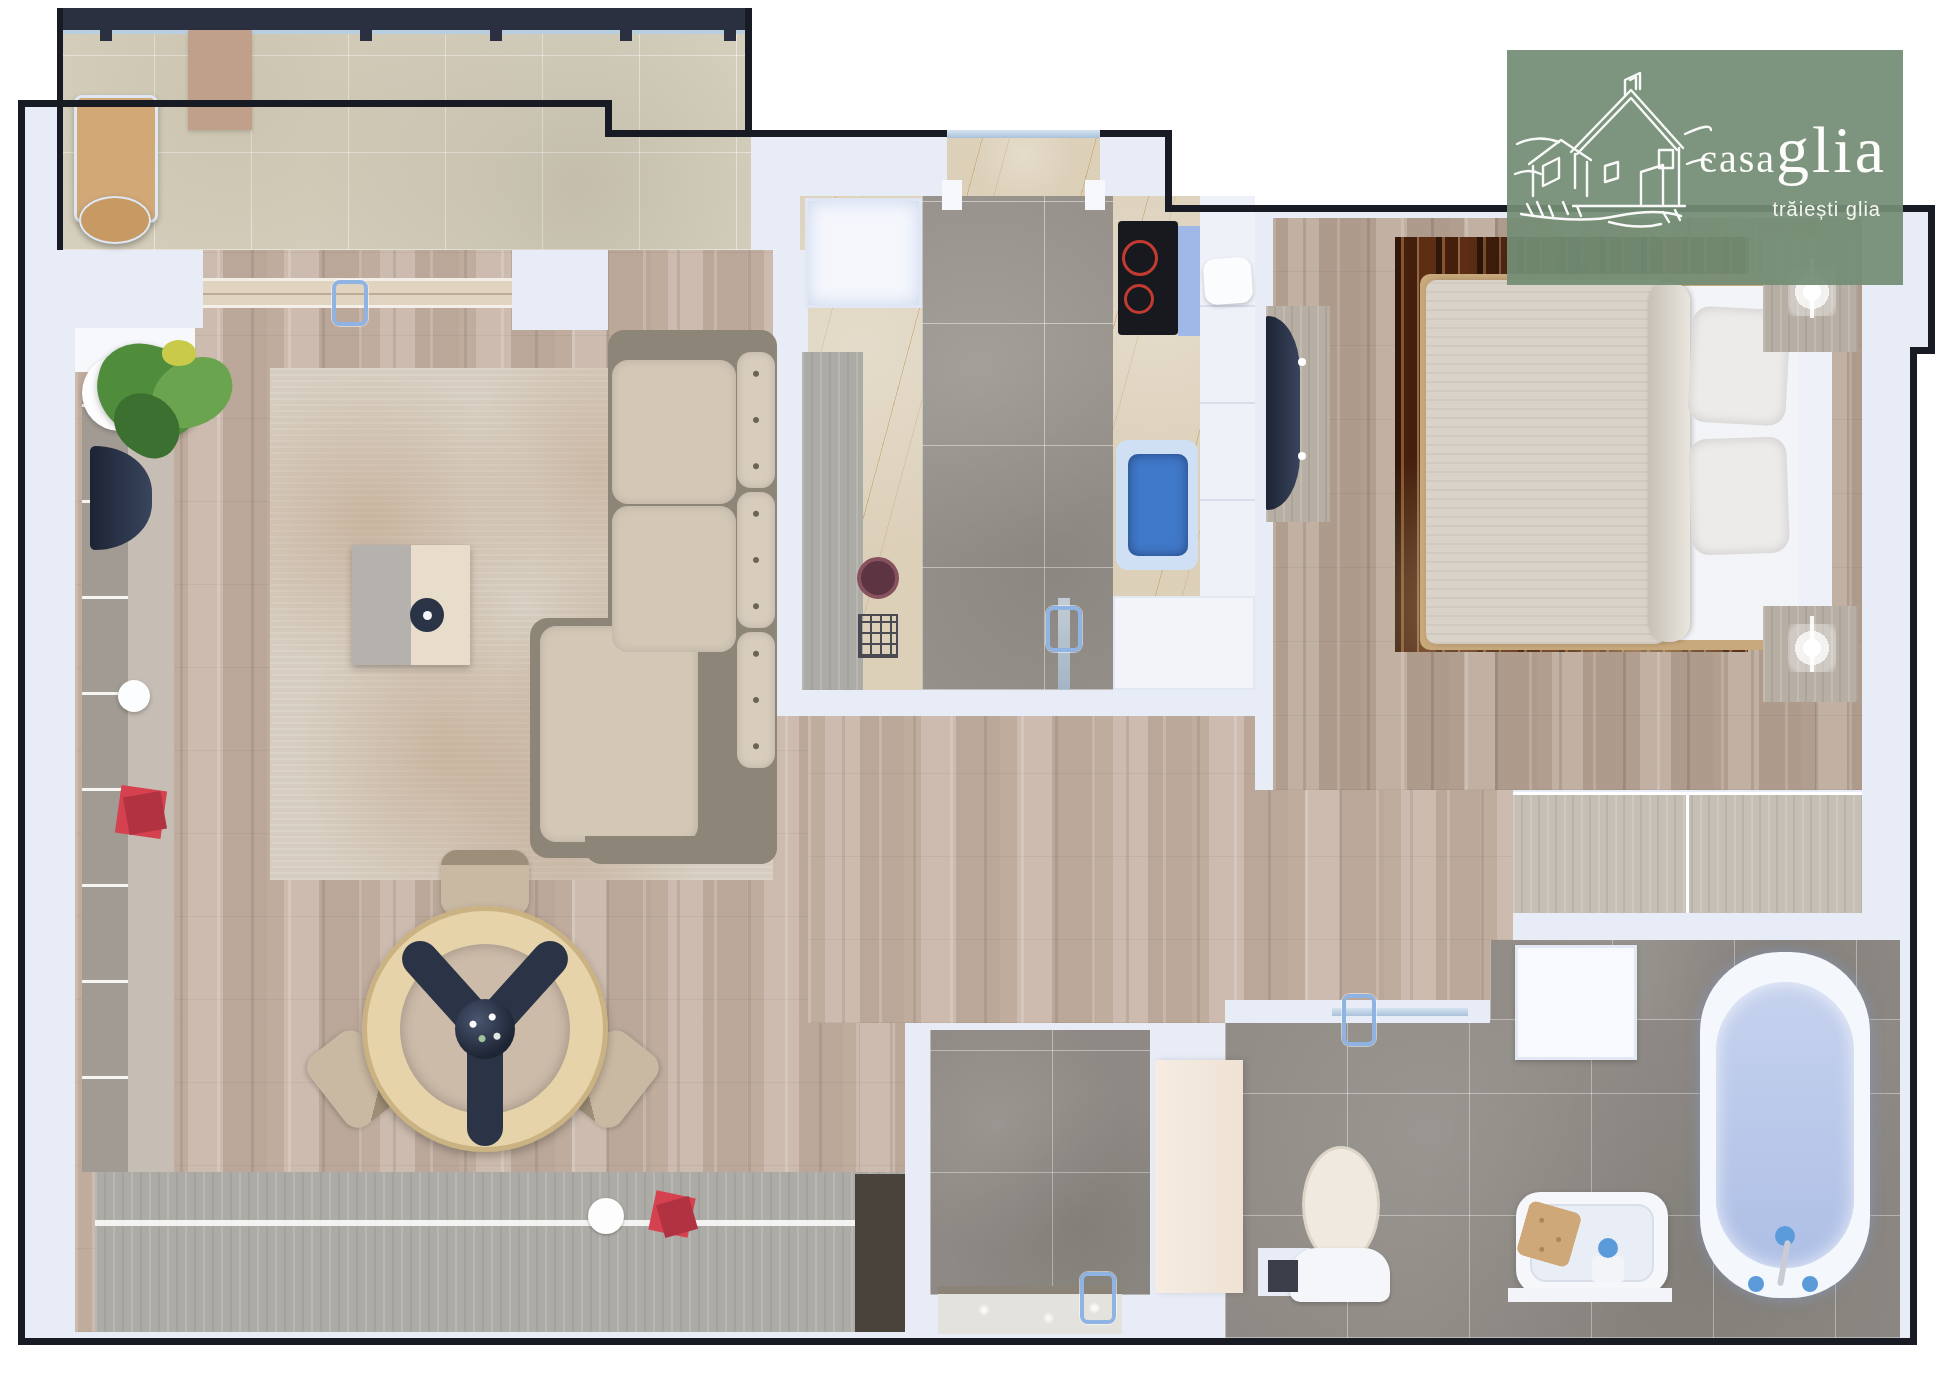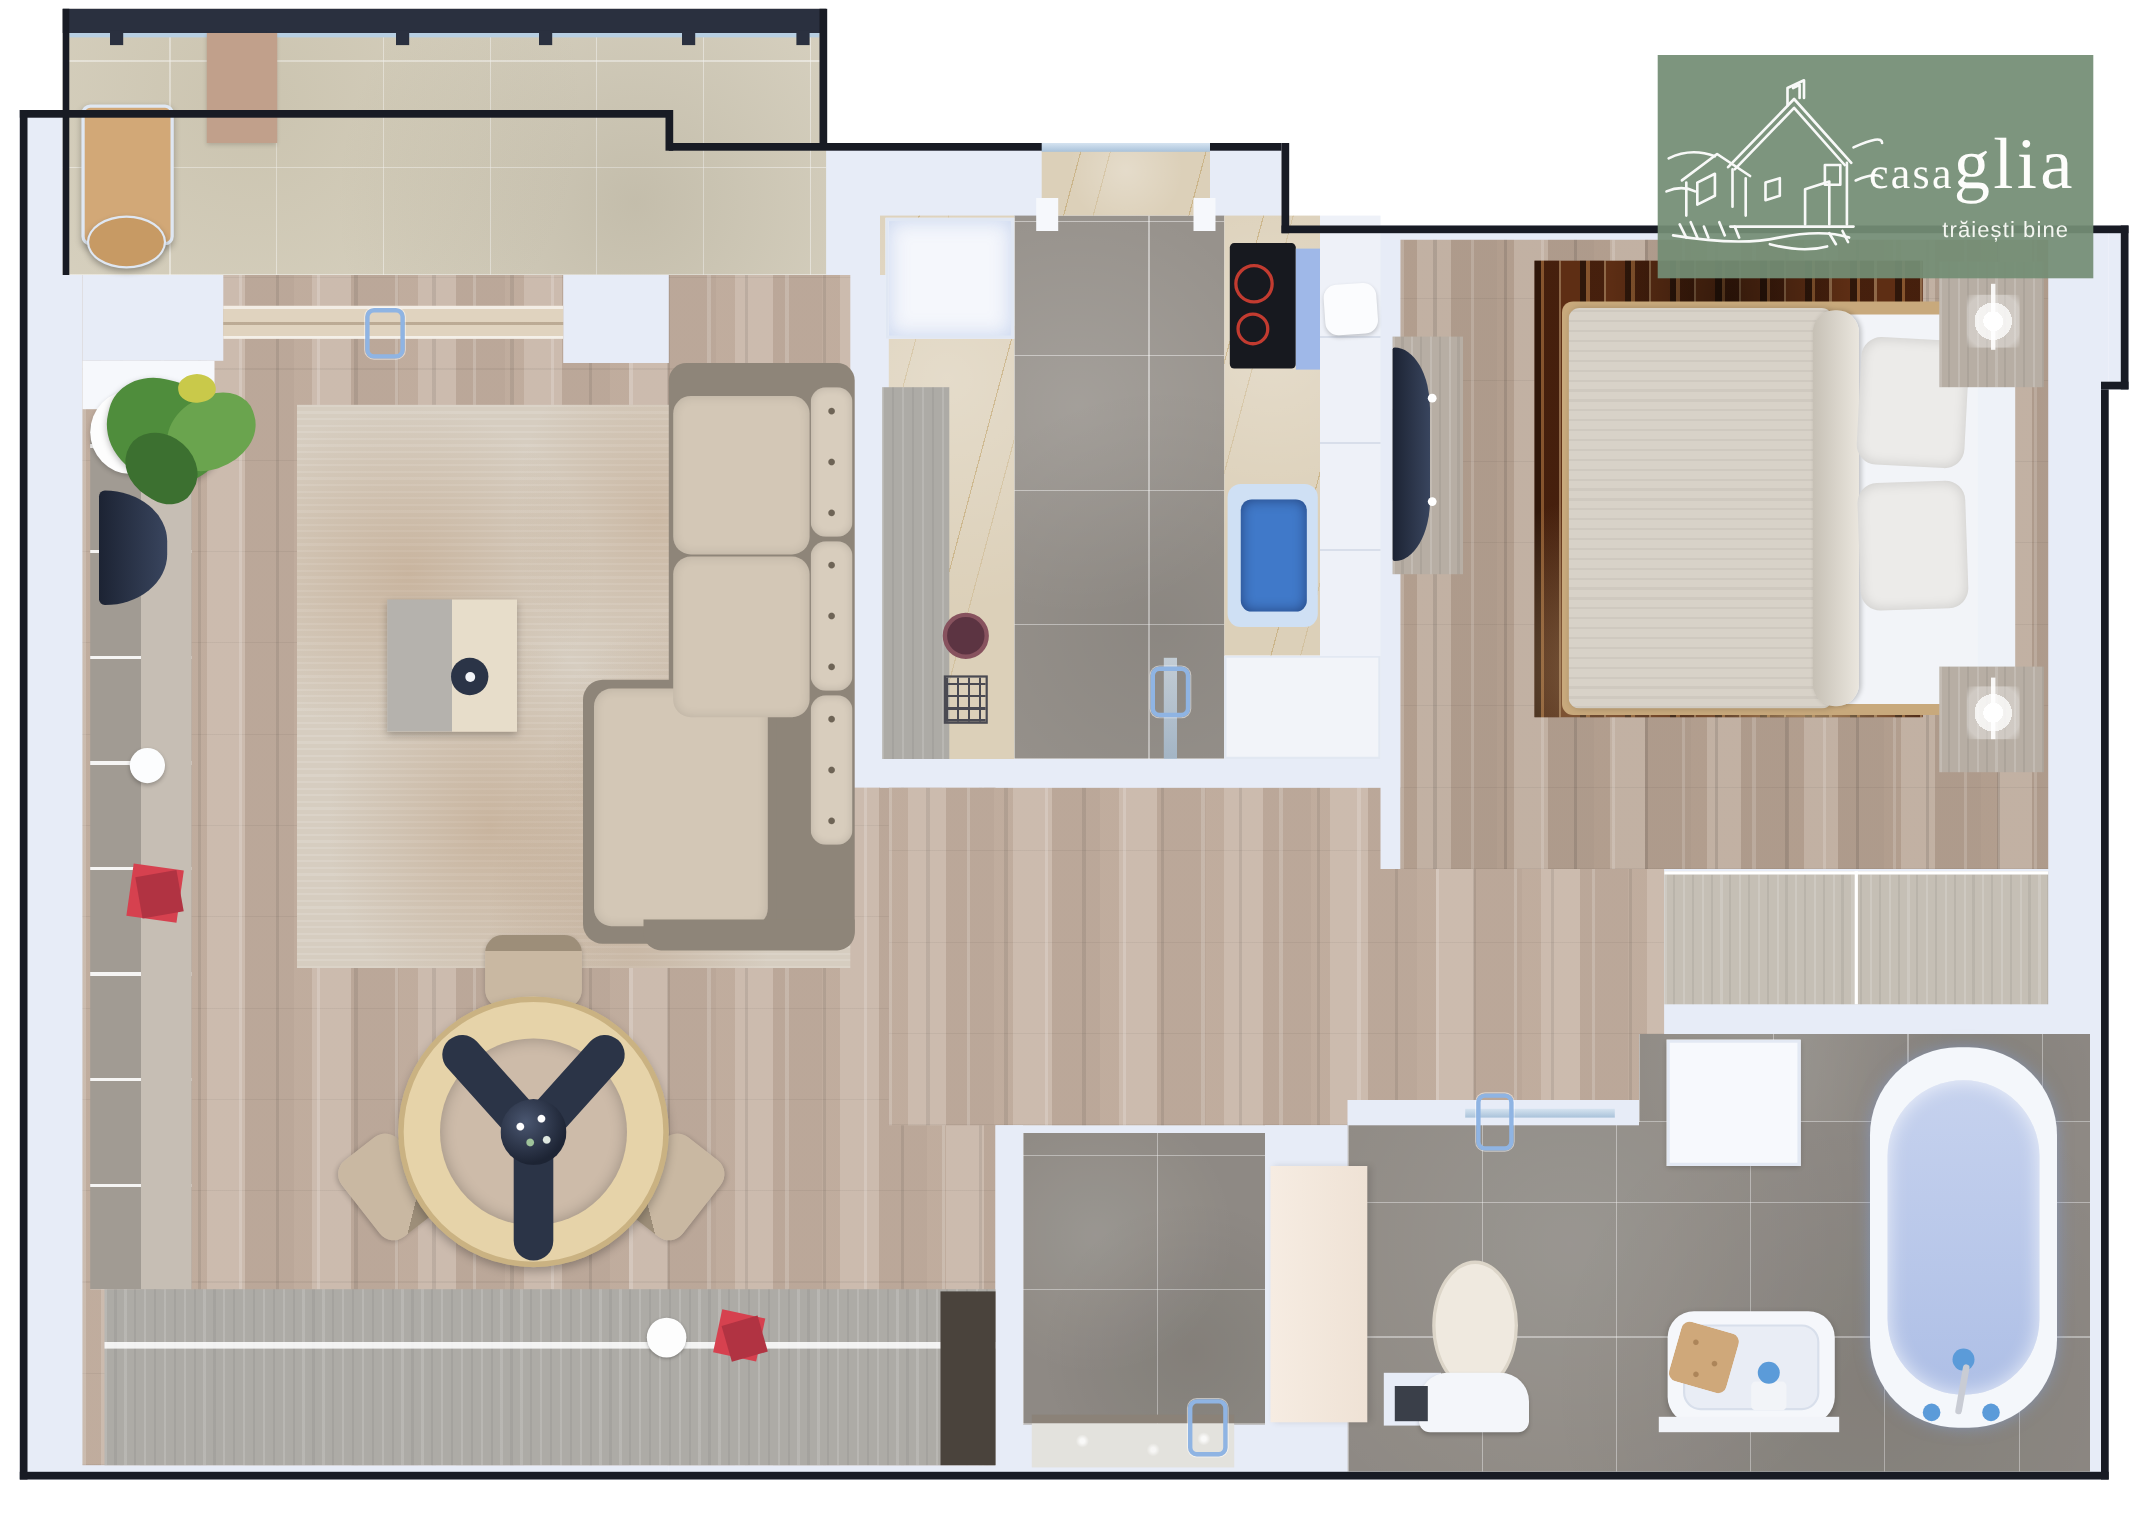--- a/index.html
+++ b/index.html
@@ -63,21 +63,21 @@
   .glass{background:linear-gradient(180deg,#d5e3f0,#a9c2da);z-index:4;}
   .glow{z-index:5;background:radial-gradient(circle,#ffffff 0 9px, rgba(255,255,255,.85) 9px 17px, rgba(255,255,255,.35) 17px 26px, transparent 34px);}
   .cush{background:var(--cushion);border-radius:16px;z-index:4;
         box-shadow:inset 0 0 10px rgba(0,0,0,.12);}
   .bolster{background:#d8cdbd;border-radius:14px;z-index:4;box-shadow:inset 0 0 8px rgba(0,0,0,.14);
     background-image:radial-gradient(circle at 50% 16%, #6e6456 2.5px, transparent 3.5px),
                      radial-gradient(circle at 50% 50%, #6e6456 2.5px, transparent 3.5px),
                      radial-gradient(circle at 50% 84%, #6e6456 2.5px, transparent 3.5px);}
   .navytv{background:linear-gradient(90deg,#1c2333,#39455e);z-index:5;}
   
-  #logo{left:1507px;top:50px;width:396px;height:203px;background:var(--logoGreen);z-index:9;}
+  #logo{left:1507px;top:50px;width:396px;height:235px;background:var(--logoGreen);z-index:9;}
   #logo .brand{position:absolute;right:16px;top:62px;color:#fdfdfb;white-space:nowrap;
       font-family:"Liberation Serif","DejaVu Serif",serif;}
   #logo .casa{font-size:40px;letter-spacing:2px;}
   #logo .glia{font-size:66px;letter-spacing:3px;}
   #logo .tag{position:absolute;right:22px;top:148px;color:#f4f6f1;font-size:20px;
       font-family:"Liberation Sans","DejaVu Sans",sans-serif;letter-spacing:1px;}
 </style>
 </head>
 <body>
 
@@ -271,16 +271,16 @@
       <path d="M30,112 l16,-8 l0,20 l-16,8 z"></path>
       <path d="M4,90 q20,-10 42,-2"></path>
       <path d="M2,120 q14,-6 26,0"></path>
       <path d="M172,80 q26,-12 26,-4"></path>
       <path d="M174,110 q20,-8 24,-2"></path>
       <path d="M8,160 q60,10 96,2 q40,-8 64,0"></path>
       <path d="M14,150 l6,12 M24,148 l6,14 M36,152 l4,10 M50,148 l5,12 M64,152 l4,10 M150,158 l6,10 M162,156 l5,10"></path>
       <path d="M96,168 q30,8 52,2"></path>
     </svg>
     <div class="brand"><span class="casa">casa</span><span class="glia">glia</span></div>
-    <div class="tag">trăiești bine</div>
+    <div class="tag">trăiești glia</div>
   </div>
 
 </div>
 
 </body></html>

